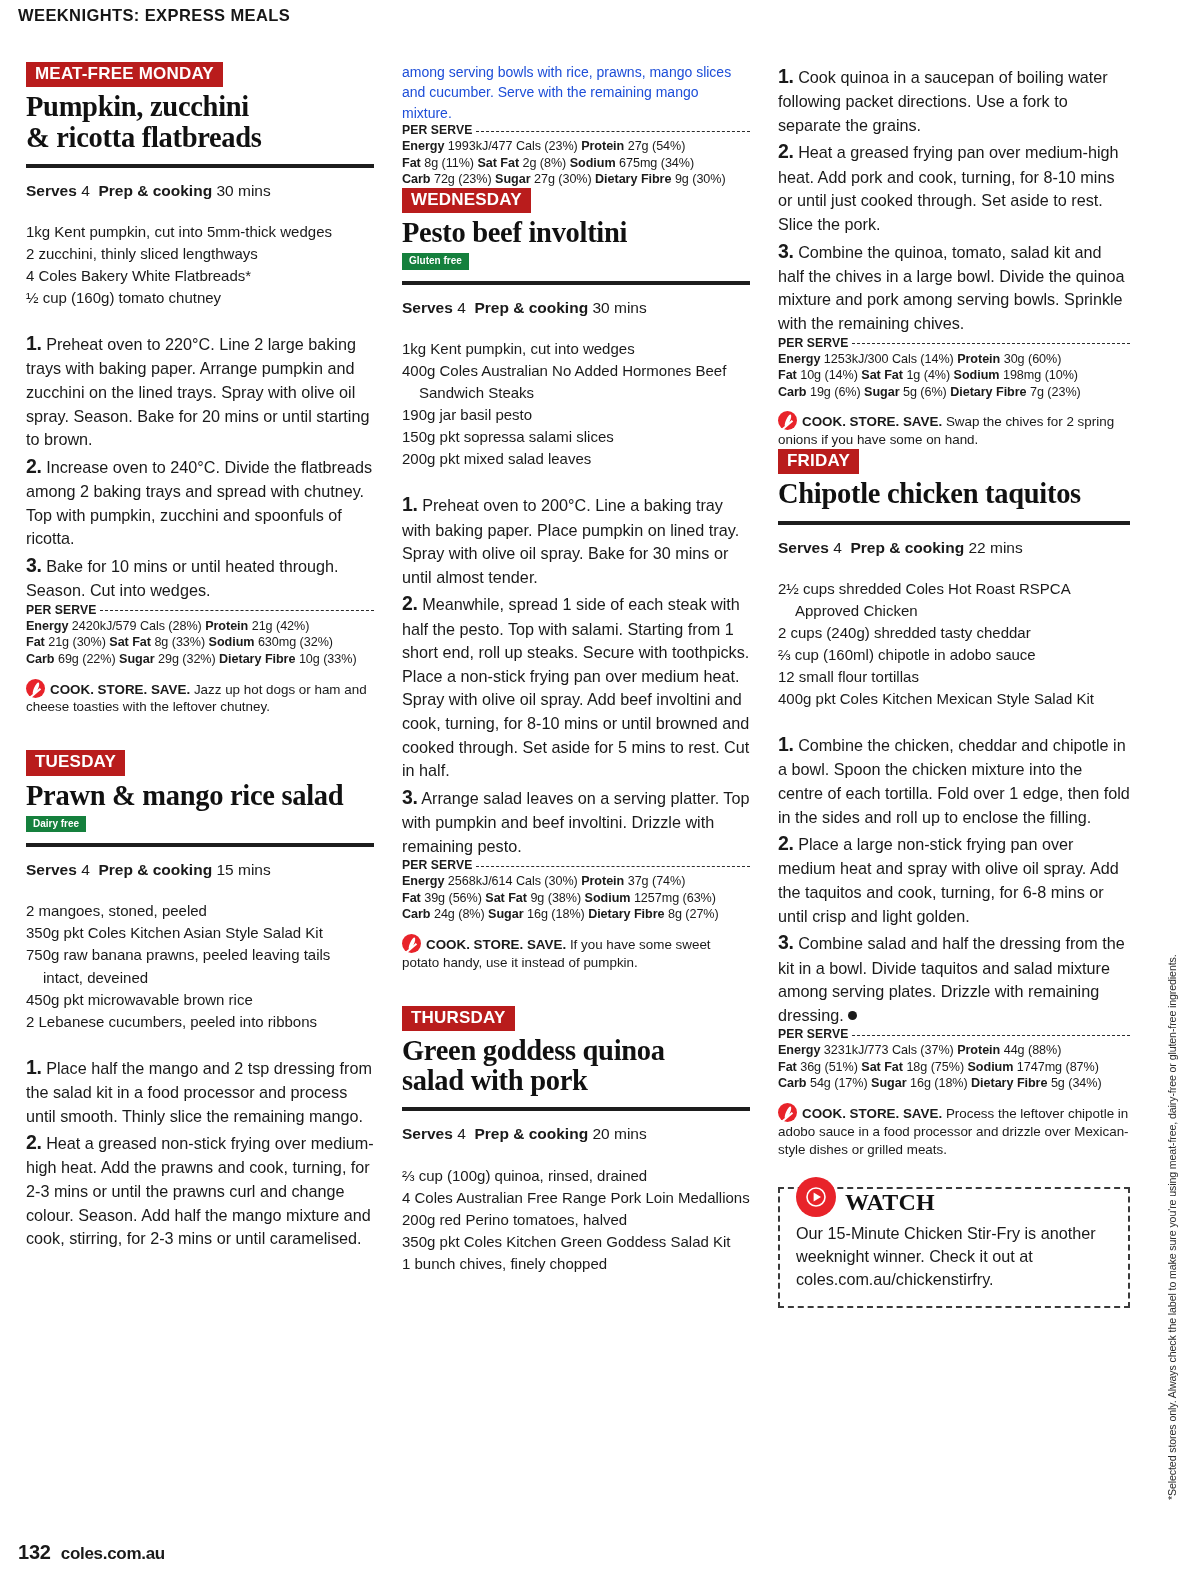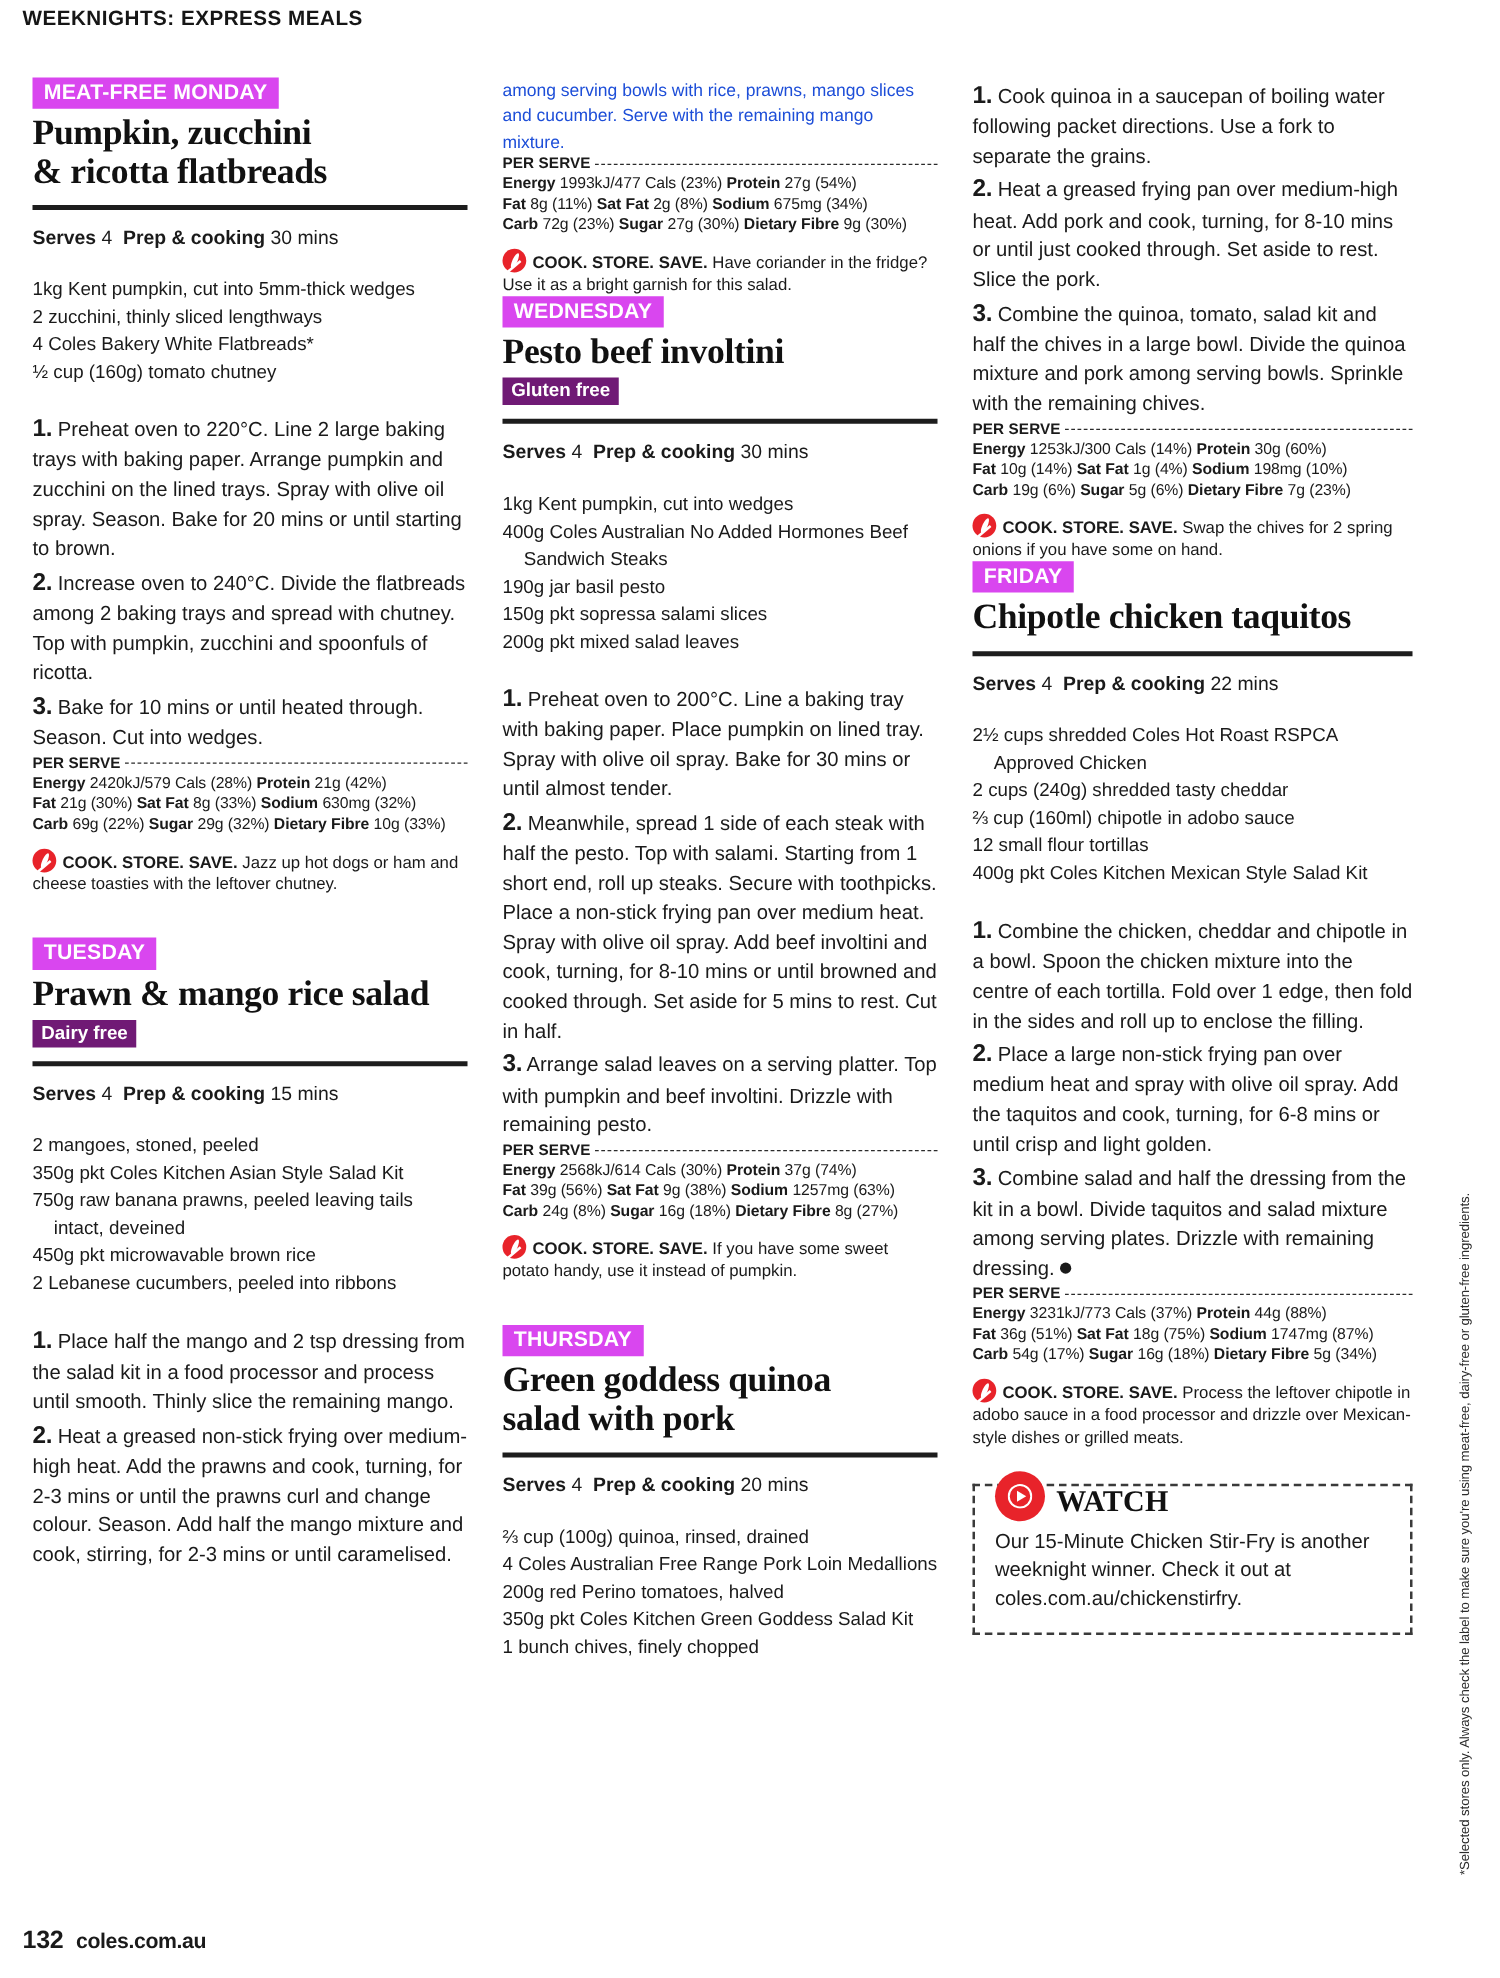--- a/index.html
+++ b/index.html
@@ -35,21 +35,21 @@
   }
   .col { width: 348px; position: relative; }
   .col.col3 { width: 352px; }
 
   
   .recipe { margin-bottom: 6px; }
   .recipe + .recipe { margin-top: 34px; }
 
   .day-tag {
     display: inline-block;
-    background: #d946ef;
+    background: #b91c1c;
     color: #ffffff;
     font-size: 17px;
     font-weight: bold;
     letter-spacing: 0.2px;
     padding: 3px 9px 4px 9px;
     line-height: 1.08;
     margin-bottom: 2px;
   }
 
   .recipe-title {
@@ -57,23 +57,23 @@
     font-weight: bold;
     font-size: 28.5px;
     line-height: 1.06;
     letter-spacing: -0.3px;
     color: #111111;
     margin-top: 3px;
   }
 
   .diet-tag {
     display: inline-block;
-    background: #701a75;
+    background: #15803d;
     color: #ffffff;
-    font-size: 15px;
+    font-size: 10px;
     font-weight: bold;
     padding: 2px 7px 3px 7px;
     margin-top: 5px;
     line-height: 1.15;
     text-align: right;
   }
 
   .rule {
     border-top: 4px solid #1d1d1d;
     margin-top: 11px;
@@ -352,23 +352,20 @@
       <div class="ps-head">
         <span class="ps-label">PER SERVE</span>
         <span class="ps-dash"></span>
       </div>
       <div class="ps-lines">
         <div><b>Energy</b> <span>1993kJ/477 Cals (23%)</span> <b>Protein</b> <span>27g (54%)</span></div>
         <div><b>Fat</b> <span>8g (11%)</span> <b>Sat Fat</b> <span>2g (8%)</span> <b>Sodium</b> <span>675mg (34%)</span></div>
         <div><b>Carb</b> <span>72g (23%)</span> <b>Sugar</b> <span>27g (30%)</span> <b>Dietary Fibre</b> <span>9g (30%)</span></div>
       </div>
     </div>
-    <div class="css-note">
-      <span class="css-badge"></span><span class="css-title">COOK. STORE. SAVE.</span> <span>Have coriander in the fridge? Use it as a bright garnish for this salad.</span>
-    </div>
 
     <div class="recipe">
       <div class="day-tag">WEDNESDAY</div>
       <div class="recipe-title">
         <div>Pesto beef involtini</div>
       </div>
       <div class="diet-tag">Gluten free</div>
       <div class="rule"></div>
       <div class="meta">
         <b>Serves</b>

